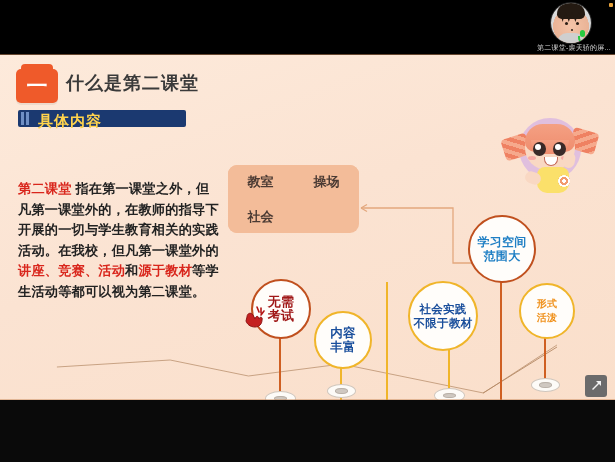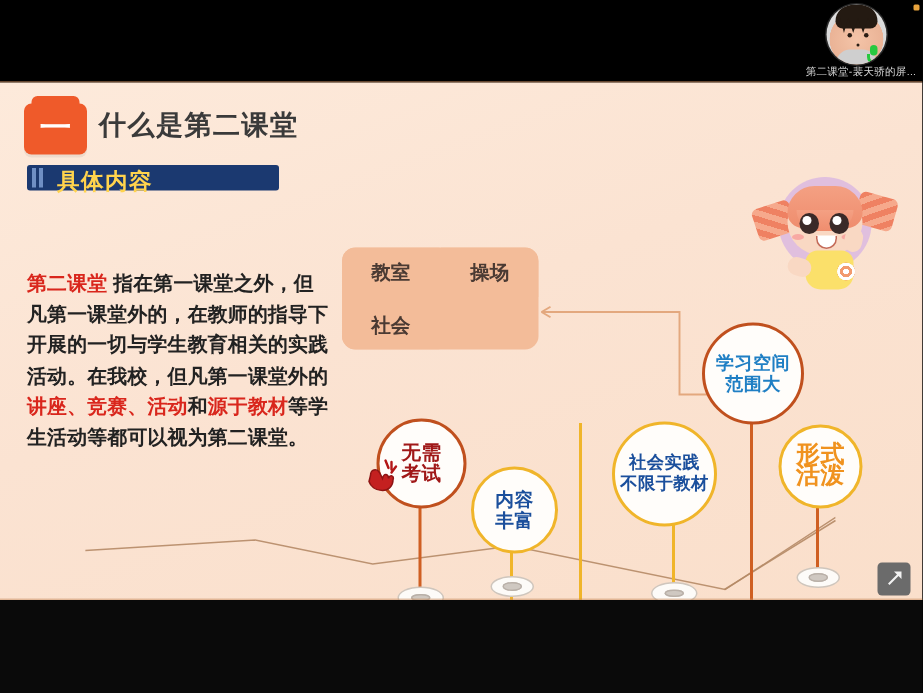--- a/index.html
+++ b/index.html
@@ -207,21 +207,21 @@
       </div>
     </div>
 
     <div class="bub" style="left:468px;top:160px;width:64px;height:64px;border:2.5px solid #c0501e;color:#1f7fc4;font-size:12px;">
       <div>
         <div>学习空间</div>
         <div>范围大</div>
       </div>
     </div>
 
-    <div class="bub" style="left:519px;top:228px;width:52px;height:52px;border:2.5px solid #f0b52a;color:#f0921e;font-size:16px;">
+    <div class="bub" style="left:519px;top:228px;width:52px;height:52px;border:2.5px solid #f0b52a;color:#f0921e;font-size:10px;">
       <div>
         <div>形式</div>
         <div>活泼</div>
       </div>
     </div>
 
     <svg class="hand" viewBox="0 0 26 24">
       <path d="M14 2 L16 7 M18 3 L18 8 M21 6 L18 10" stroke="#b31616" stroke-width="1.6" fill="none" stroke-linecap="round"></path>
       <path d="M4 12 C4 8 8 7 10 10 L12 14 C13 10 16 11 16 14 C17 11 20 12 19 15 C19 19 16 22 12 22 C7 22 4 19 3 16 Z" fill="#c42020" stroke="#8e1414" stroke-width="1"></path>
     </svg>

